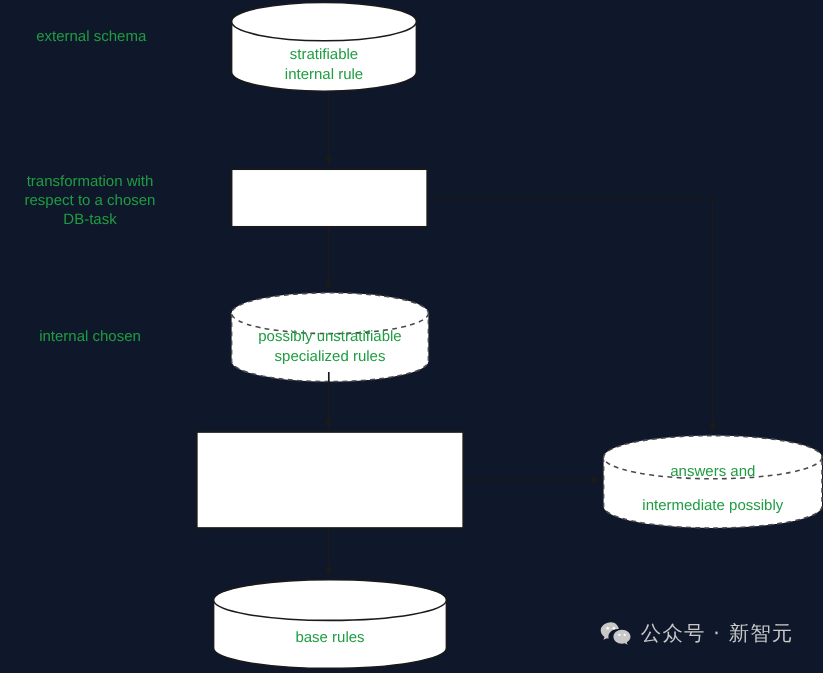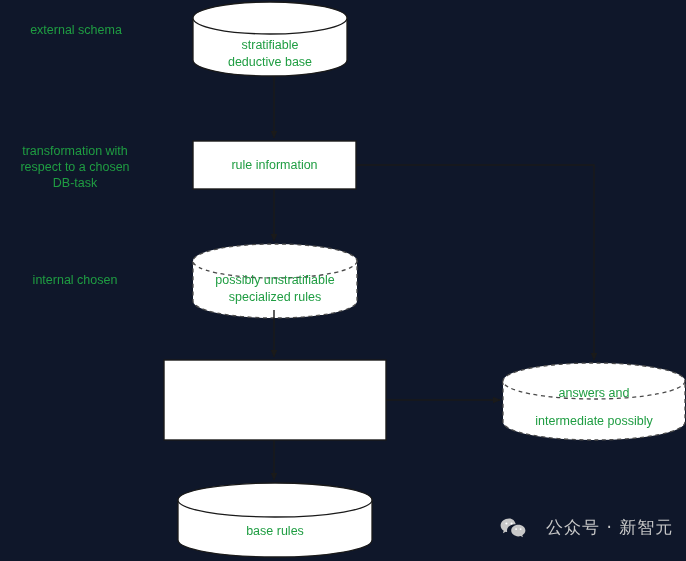--- a/index.html
+++ b/index.html
@@ -40,21 +40,21 @@
     text-align: center;
     white-space: pre-line;
     pointer-events: none;
   }
   #watermark {
     position: absolute;
     left: 500px;
     top: 516px;
     display: flex;
     align-items: center;
-    gap: 20px;
+    gap: 8px;
     color: #c8c8c8;
     font-size: 17px;
     letter-spacing: 1px;
   }
   #watermark .wm-text {
     font-family: "DejaVu Sans", sans-serif;
     color: #c8c8c8;
   }
   .wechat-icon {
     display: block;
@@ -127,23 +127,22 @@
 
   <div class="stage-label" style="left:6px; top:22px; width:140px;">external schema</div>
 
   <div class="stage-label" style="left:0px; top:143px; width:150px;">transformation with
 respect to a chosen
 DB-task</div>
 
   <div class="stage-label" style="left:0px; top:272px; width:150px;">internal chosen</div>
 
   <div class="node-label" style="left:193px; top:37px; width:154px;">stratifiable
-deductive base</div>
+internal rule</div>
 
-  <div class="node-label" style="left:193px; top:157px; width:163px;">rule information</div>
 
   <div class="node-label" style="left:185px; top:272px; width:180px;">possibly unstratifiable
 specialized rules</div>
 
 
   <div class="node-label" style="left:503px; top:386px; width:182px; line-height:14px;">answers and
 
 intermediate possibly</div>
 
   <div class="node-label" style="left:178px; top:523px; width:194px;">base rules</div>

